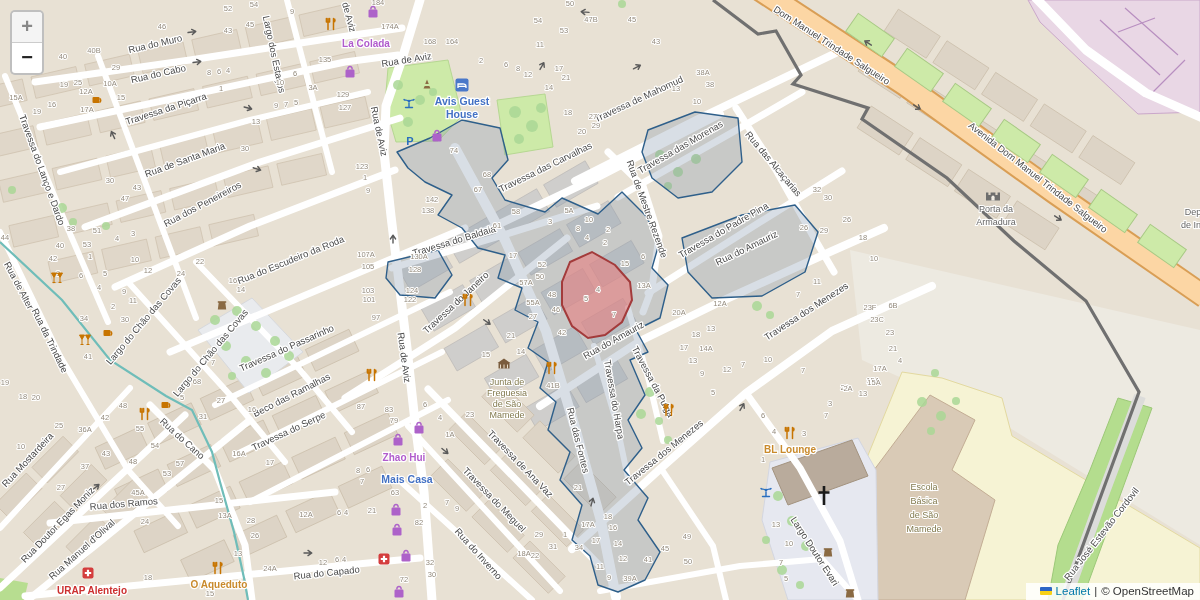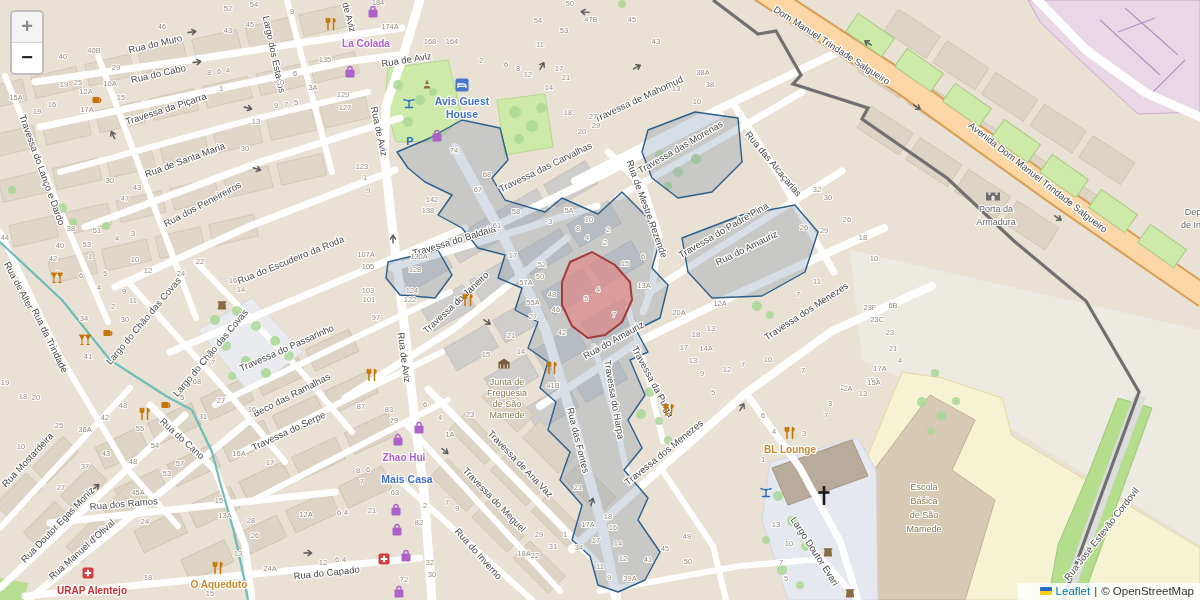--- a/index.html
+++ b/index.html
@@ -22,21 +22,21 @@
   .p-grey{font:9px "Liberation Sans",sans-serif;fill:#666;text-anchor:middle;paint-order:stroke;stroke:#fff;stroke-width:2.2px}
   .tree{fill:#a9d795;opacity:.85}
   
   .zoomctl{position:absolute;left:10px;top:10px;width:30px;background:#fff;
     border:2px solid rgba(0,0,0,.25);border-radius:5px;z-index:10;box-sizing:content-box}
   .zoomctl .zb{width:30px;height:30px;line-height:28px;text-align:center;font-size:20px;
     font-weight:bold;cursor:pointer;user-select:none}
   .zb-in{color:#888;border-bottom:1px solid #ccc;border-radius:4px 4px 0 0;background:#f4f4f4}
   .zb-out{color:#222;border-radius:0 0 4px 4px}
   .attrib{position:absolute;right:0;bottom:0;background:rgba(255,255,255,.85);
-    padding:2px 6px 3px 22px;font-size:11.5px;color:#333;z-index:10;display:flex;align-items:center;gap:4px}
+    padding:2px 6px 3px 14px;font-size:11.5px;color:#333;z-index:10;display:flex;align-items:center;gap:4px}
   .attrib a{text-decoration:none;color:#0078A8;cursor:pointer}
   .flag{width:12px;height:8px;display:inline-block;overflow:hidden;border-radius:1px}
   .flag .t{display:block;width:12px;height:4px;background:#2e66c6}
   .flag .bo{display:block;width:12px;height:4px;background:#f7d117}
 </style>
 </head>
 <body>
 
 <div id="map">
 <svg width="1200" height="600" viewBox="0 0 1200 600">

